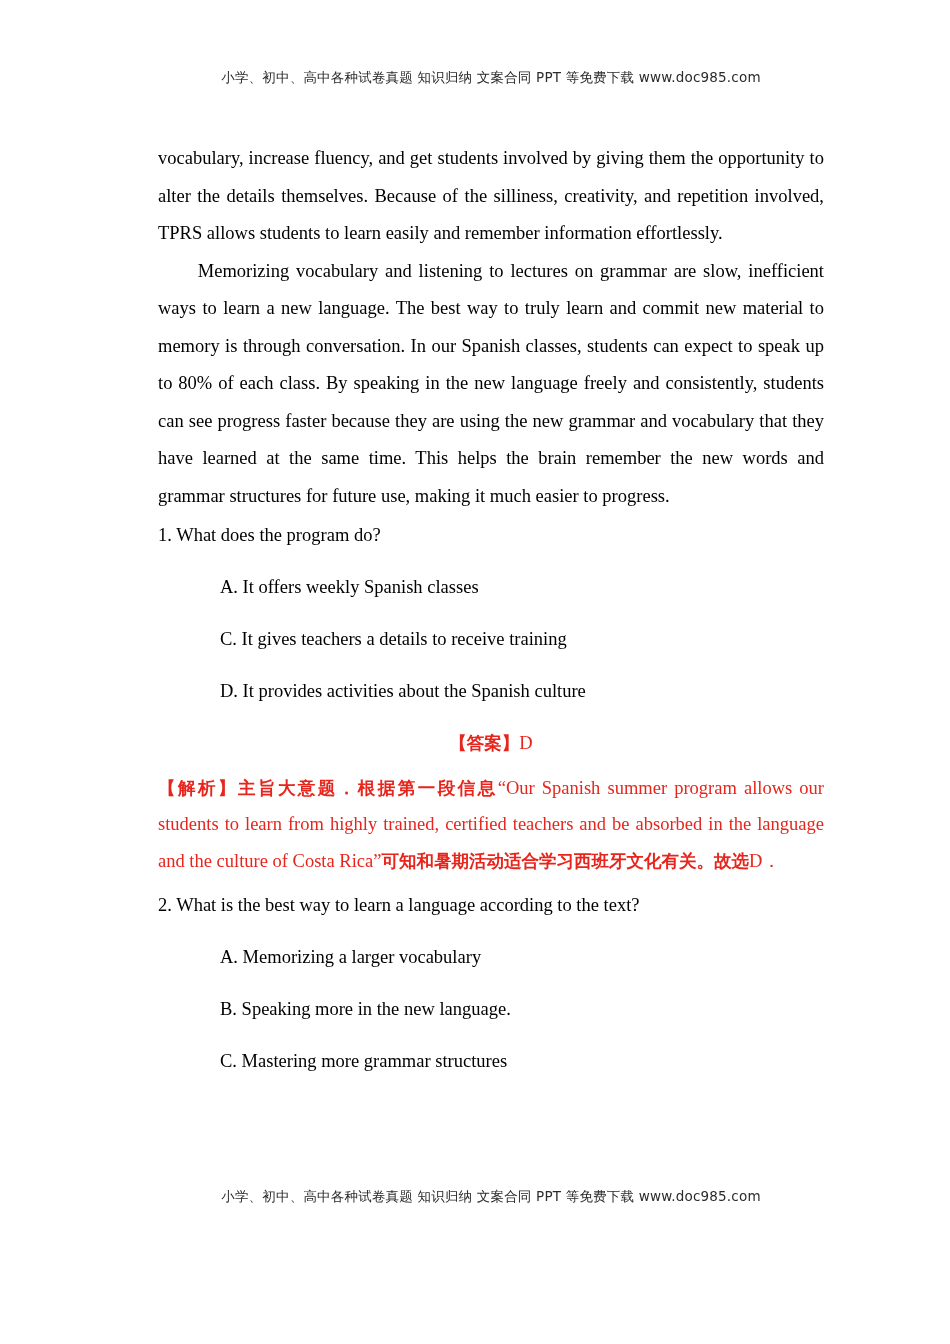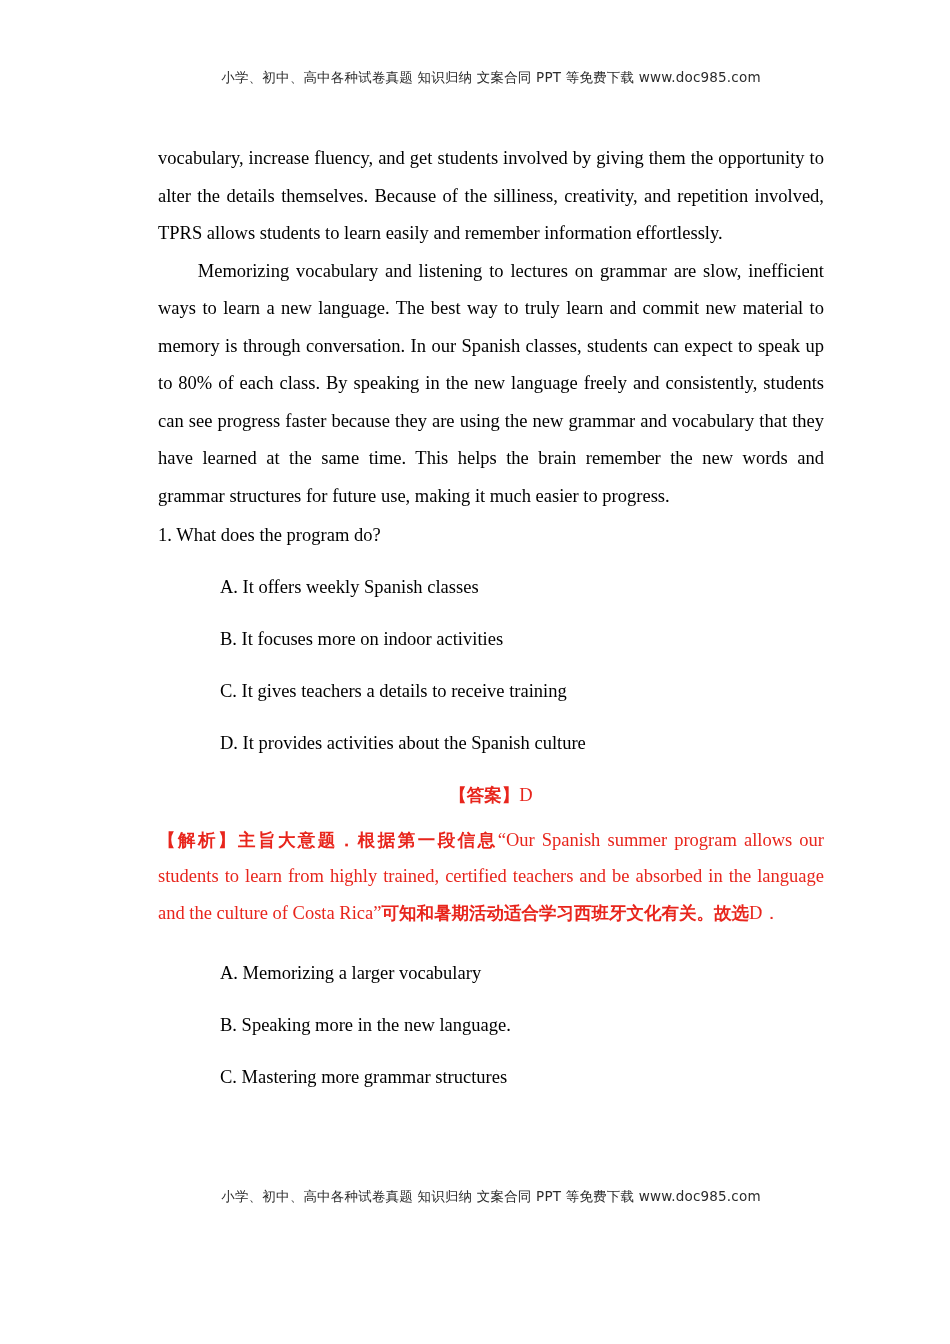--- a/index.html
+++ b/index.html
@@ -116,30 +116,30 @@
 
     <p class="para">vocabulary, increase fluency, and get students involved by giving them the opportunity to alter the details themselves. Because of the silliness, creativity, and repetition involved, TPRS allows students to learn easily and remember information effortlessly.</p>
 
     <p class="para indent">Memorizing vocabulary and listening to lectures on grammar are slow, inefficient ways to learn a new language. The best way to truly learn and commit new material to memory is through conversation. In our Spanish classes, students can expect to speak up to 80% of each class. By speaking in the new language freely and consistently, students can see progress faster because they are using the new grammar and vocabulary that they have learned at the same time. This helps the brain remember the new words and grammar structures for future use, making it much easier to progress.</p>
 
     <div class="gap-sm"></div>
 
     <p class="question">1. What does the program do?</p>
 
     <p class="option">A. It offers weekly Spanish classes</p>
-    <p class="option">B. It focuses more on indoor activities</p>
     <p class="option">C. It gives teachers a details to receive training</p>
     <p class="option">D. It provides activities about the Spanish culture</p>
 
     <p class="answer red"><span class="lead-label">【答案】</span><span>D</span></p>
 
     <p class="analysis red"><span class="lead-label">【解析】</span><span class="cjk">主旨大意题．根据第一段信息</span><span>“Our Spanish summer program allows our students to learn from highly trained, certified teachers and be absorbed in the language and the culture of Costa Rica”</span><span class="cjk">可知和暑期活动适合学习西班牙文化有关。故选</span><span>D．</span></p>
 
     <div class="gap-md"></div>
 
+    <p class="question">2. What is the best way to learn a language according to the text?</p>
 
     <p class="option">A. Memorizing a larger vocabulary</p>
     <p class="option">B. Speaking more in the new language.</p>
     <p class="option">C. Mastering more grammar structures</p>
 
 
   </div>
 
   <div class="watermark watermark-bot">小学、初中、高中各种试卷真题 知识归纳 文案合同 PPT 等免费下载  www.doc985.com</div>
 

